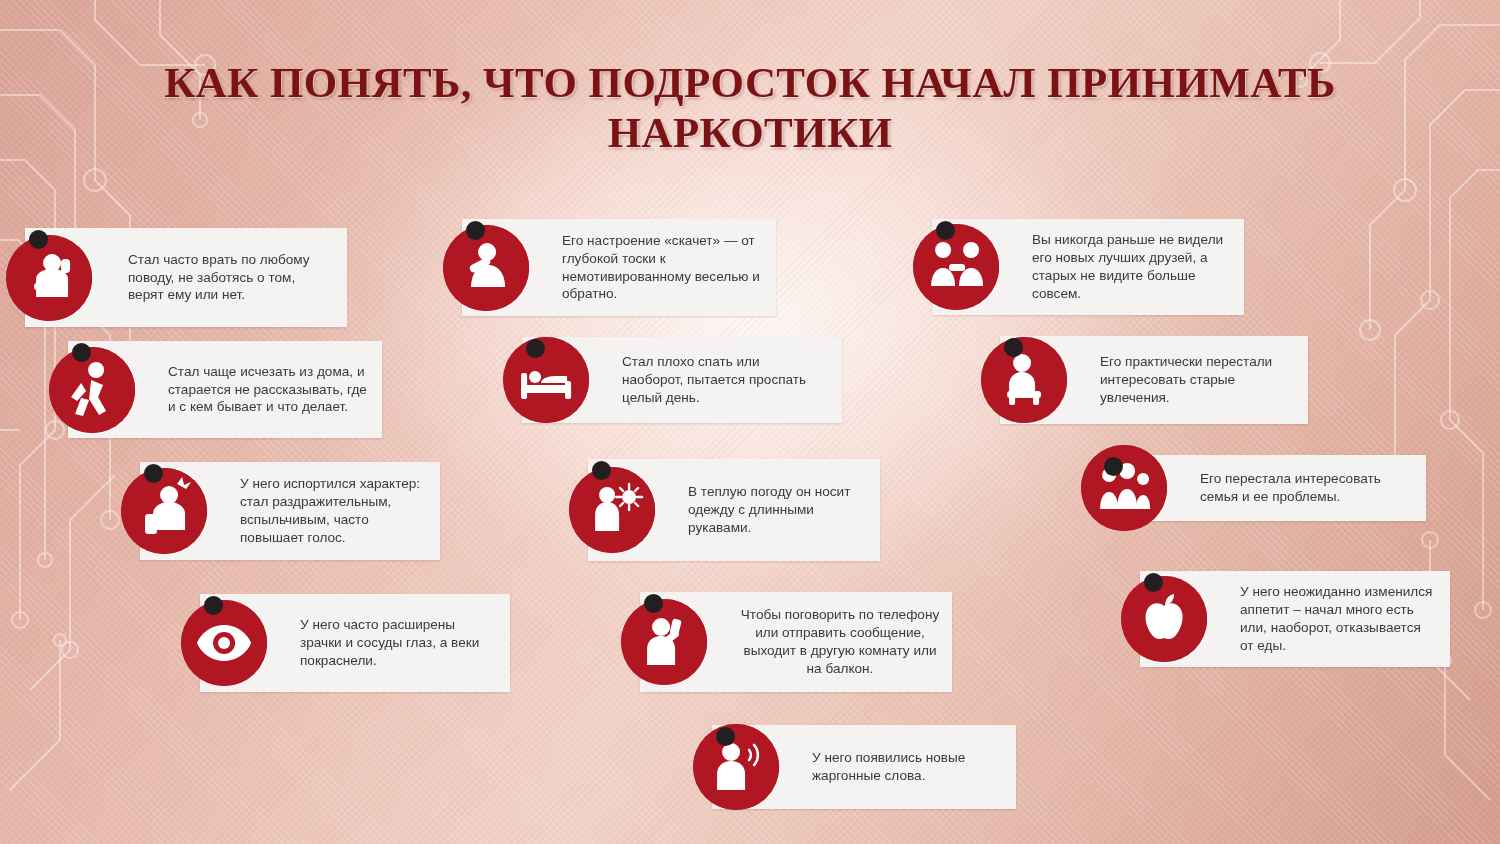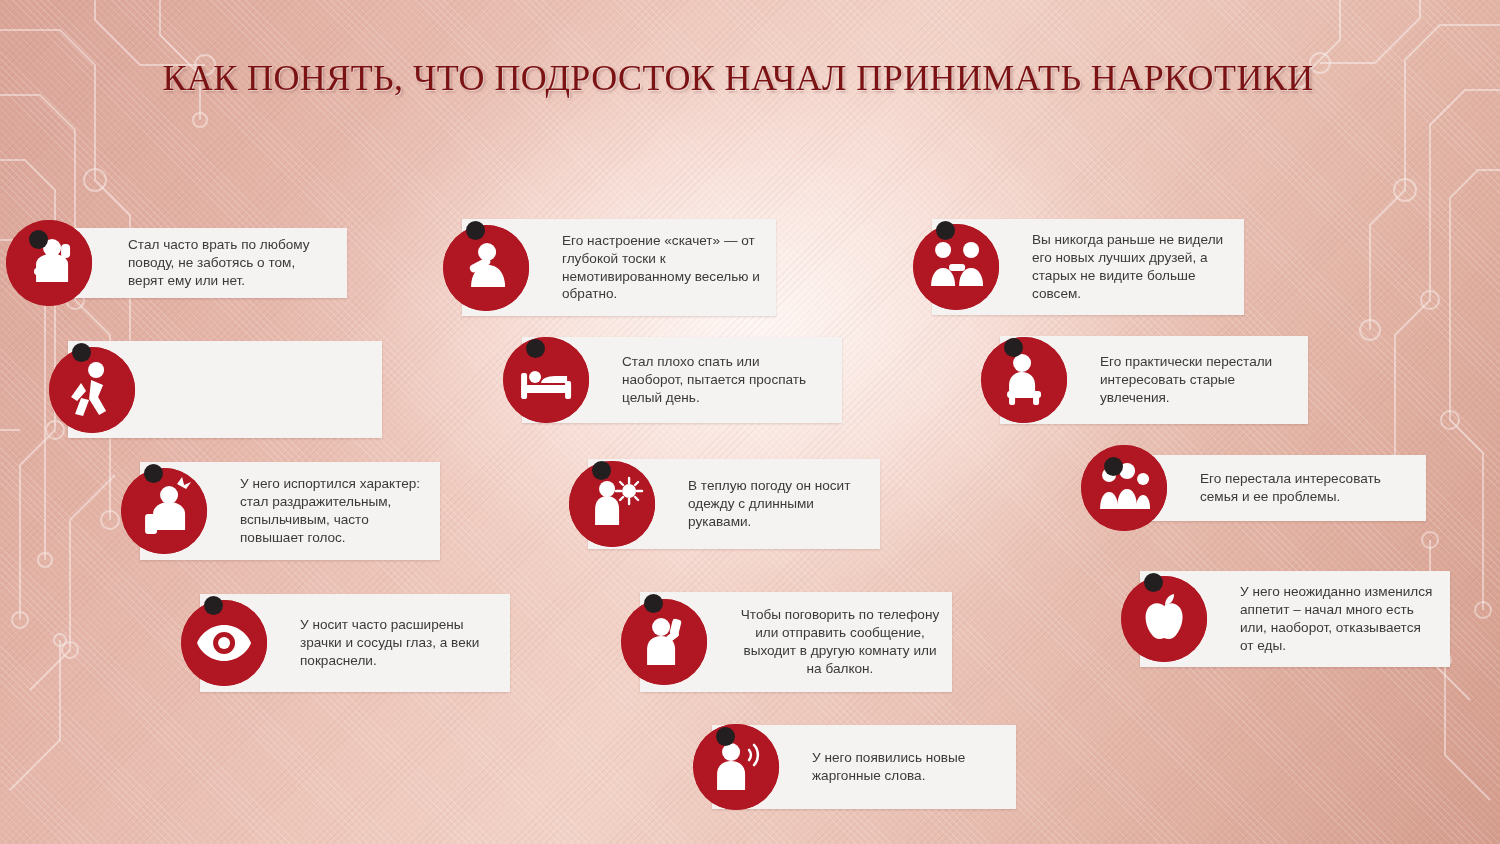--- a/index.html
+++ b/index.html
@@ -37,27 +37,27 @@
 
   #circuit {
     position: absolute;
     inset: 0;
     pointer-events: none;
     opacity: 0.75;
   }
 
   #title {
     position: absolute;
-    left: 108px;
+    left: 120px;
     top: 58px;
     width: 1260px;
     text-align: center;
     font-family: "Liberation Serif", serif;
-    font-weight: normal;
-    font-size: 36px;
+    font-weight: bold;
+    font-size: 43px;
     line-height: 1.16;
     letter-spacing: 0.4px;
     color: #7b1214;
     text-shadow: 1px 1px 0 rgba(255,255,255,0.45), 2px 2px 3px rgba(90,20,20,0.28);
     text-transform: uppercase;
   }
 
   .card {
     position: absolute;
     display: flex;
@@ -141,21 +141,21 @@
       <circle cx="1370" cy="330" r="10"></circle>
       <circle cx="1395" cy="470" r="9"></circle>
       <circle cx="1483" cy="610" r="8"></circle>
       <circle cx="1430" cy="540" r="8"></circle>
       <circle cx="1445" cy="660" r="6"></circle>
     </g>
   </svg>
 
   <div id="title">Как понять, что подросток начал принимать наркотики</div>
 
-  <div class="card" style="left:25px; top:228px; width:322px; height:70px;">
+  <div class="card" style="left:25px; top:228px; width:322px; height:99px;">
     <span class="badge">
       <svg viewBox="0 0 86 86">
           <circle cx="43" cy="43" r="43" fill="#b01722"></circle>
         <g fill="#ffffff">
           <circle cx="46" cy="28" r="9"></circle>
           <path d="M30 44c0-6 7-10 16-10s16 4 16 10v18H30z"></path>
           <rect x="55" y="24" width="9" height="14" rx="4"></rect>
           <rect x="28" y="48" width="20" height="7" rx="3"></rect>
         </g>
       </svg>
@@ -202,20 +202,21 @@
           <circle cx="43" cy="43" r="43" fill="#b01722"></circle>
         <g fill="#ffffff">
           <circle cx="47" cy="23" r="8"></circle>
           <path d="M42 33l12 5-5 12 8 14-7 4-10-16z"></path>
           <path d="M37 44l-9 10-6-4 10-14z"></path>
           <path d="M40 53l-6 16-8-2 6-16z"></path>
         </g>
       </svg>
     </span>
     <span class="dot"></span>
+    <span class="txt" style="margin-left:100px; width:202px;">Стал чаще исчезать из дома, и старается не рассказывать, где и с кем бывает и что делает.</span>
   </div>
 
   <div class="card" style="left:522px; top:337px; width:320px; height:86px;align-items:center;">
     <span class="badge">
       <svg viewBox="0 0 86 86">
           <circle cx="43" cy="43" r="43" fill="#b01722"></circle>
         <g fill="#ffffff">
           <rect x="18" y="36" width="6" height="26" rx="2"></rect>
           <rect x="62" y="44" width="6" height="18" rx="2"></rect>
           <rect x="18" y="48" width="50" height="8" rx="3"></rect>
@@ -254,21 +255,21 @@
           <path d="M32 46c0-7 7-12 16-12s16 5 16 12v16H32z"></path>
           <rect x="24" y="46" width="12" height="20" rx="3"></rect>
           <path d="M56 16l5-7 2 8 7-3-5 7z"></path>
         </g>
       </svg>
     </span>
     <span class="dot"></span>
     <span class="txt" style="margin-left:100px; width:190px;">У него испортился характер: стал раздражительным, вспыльчивым, часто повышает голос.</span>
   </div>
 
-  <div class="card" style="left:588px; top:459px; width:292px; height:90px;">
+  <div class="card" style="left:588px; top:459px; width:292px; height:102px;">
     <span class="badge">
       <svg viewBox="0 0 86 86">
           <circle cx="43" cy="43" r="43" fill="#b01722"></circle>
         <g fill="#ffffff">
           <circle cx="38" cy="28" r="8"></circle>
           <path d="M26 48c0-8 5-13 12-13s12 5 12 13v16H26z"></path>
           <circle cx="60" cy="30" r="7"></circle>
           <g stroke="#ffffff" stroke-width="2.4" stroke-linecap="round">
             <path d="M60 17v5M60 38v5M47 30h5M68 30h5M51 21l3 3M66 36l3 3M69 21l-3 3M54 36l-3 3"></path>
           </g>
@@ -301,21 +302,21 @@
     <span class="badge">
       <svg viewBox="0 0 86 86">
           <circle cx="43" cy="43" r="43" fill="#b01722"></circle>
         <g fill="#ffffff">
           <path d="M43 25c-14 0-24 10-27 18 3 8 13 18 27 18s24-10 27-18c-3-8-13-18-27-18zm0 29a11 11 0 1 1 0-22 11 11 0 0 1 0 22z"></path>
           <circle cx="43" cy="43" r="6"></circle>
         </g>
       </svg>
     </span>
     <span class="dot"></span>
-    <span class="txt" style="margin-left:100px; width:198px;">У носит часто расширены зрачки и сосуды глаз, а веки покраснели.</span>
+    <span class="txt" style="margin-left:100px; width:198px;">У него часто расширены зрачки и сосуды глаз, а веки покраснели.</span>
   </div>
 
   <div class="card" style="left:640px; top:592px; width:312px; height:100px;text-align:center;">
     <span class="badge">
       <svg viewBox="0 0 86 86">
           <circle cx="43" cy="43" r="43" fill="#b01722"></circle>
         <g fill="#ffffff">
           <circle cx="40" cy="28" r="9"></circle>
           <path d="M26 50c0-8 6-13 14-13s14 5 14 13v16H26z"></path>
           <rect x="50" y="20" width="9" height="16" rx="3" transform="rotate(14 54 28)"></rect>

